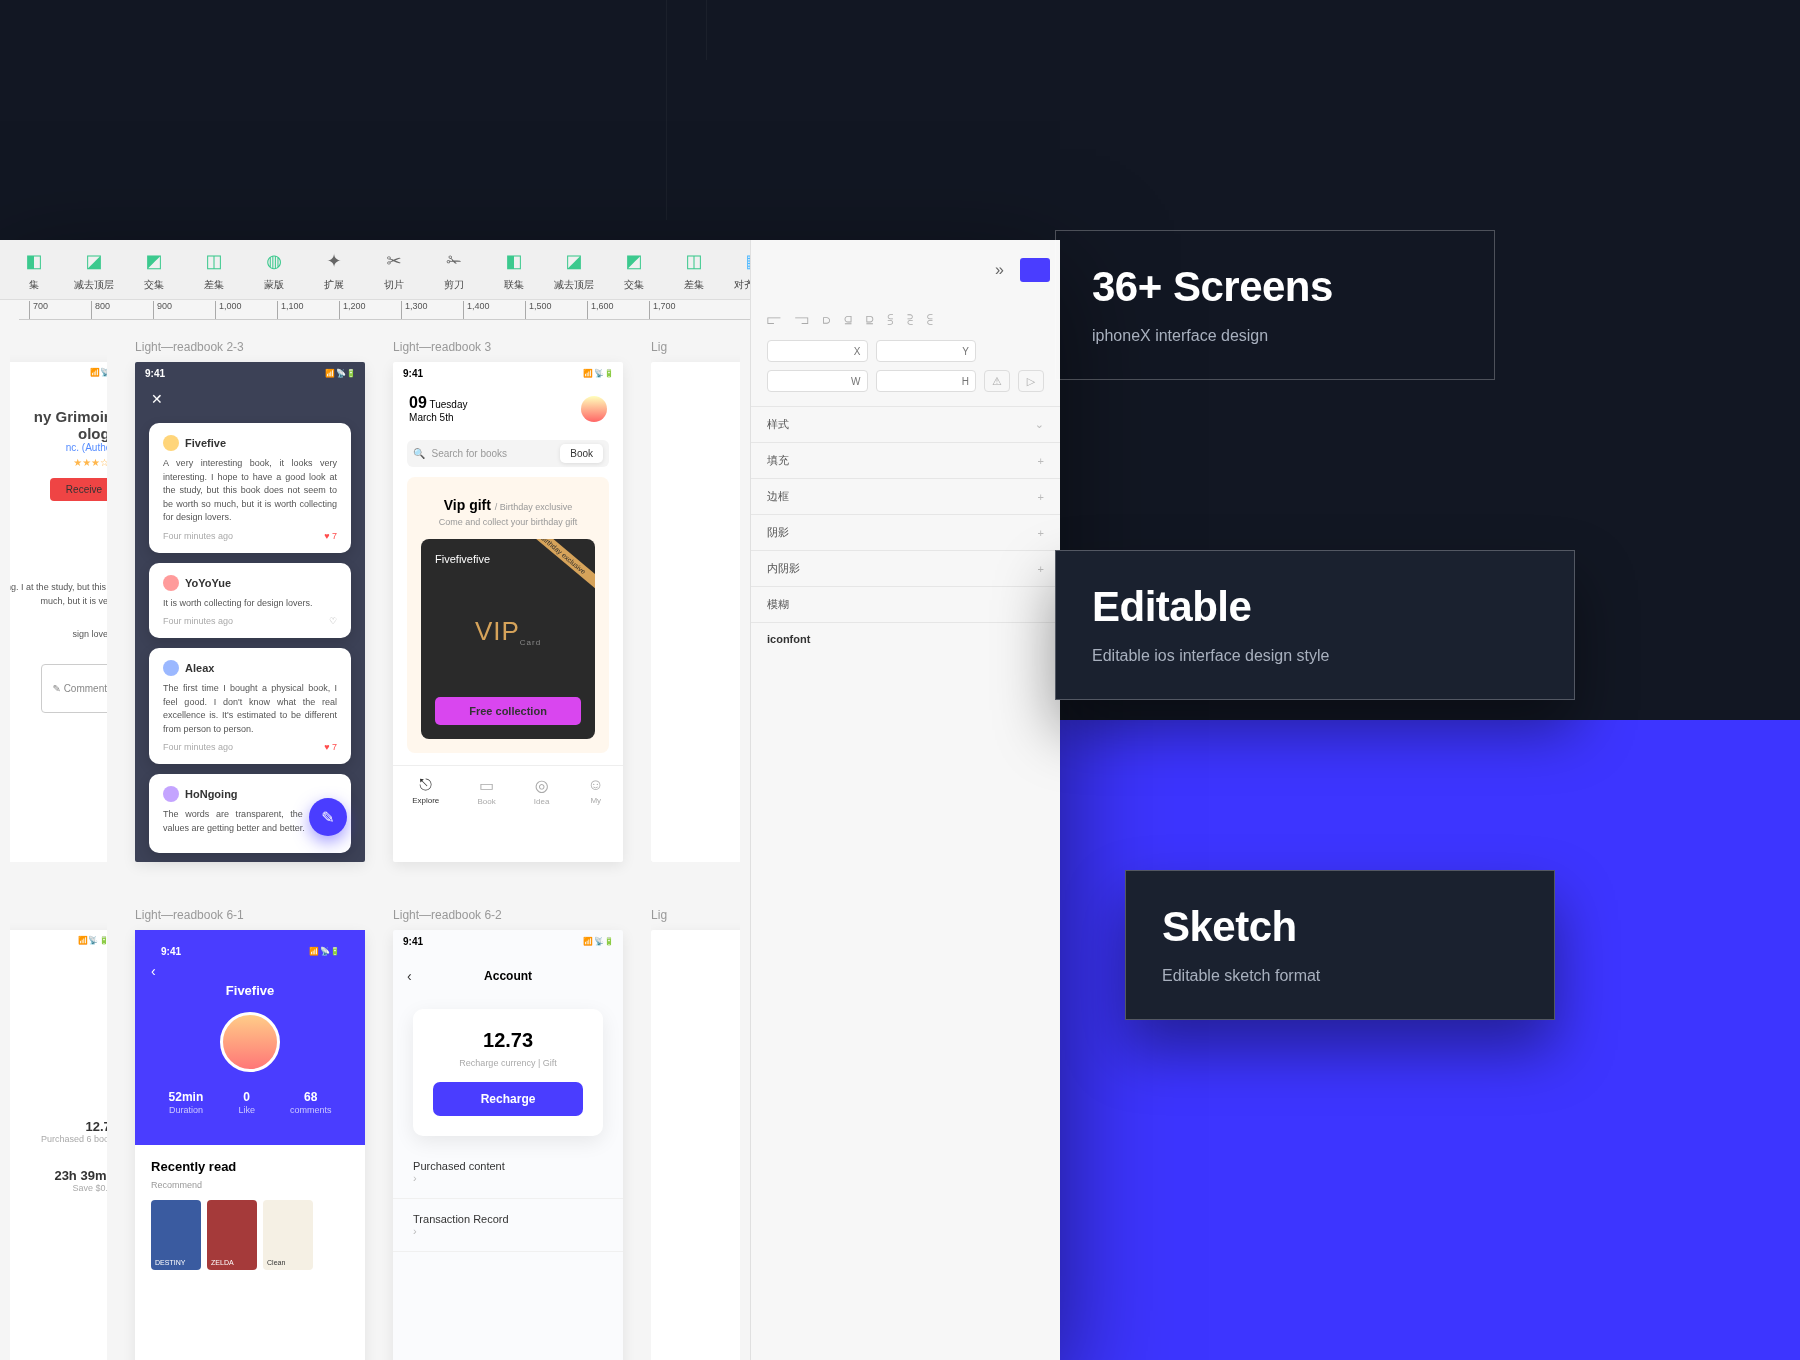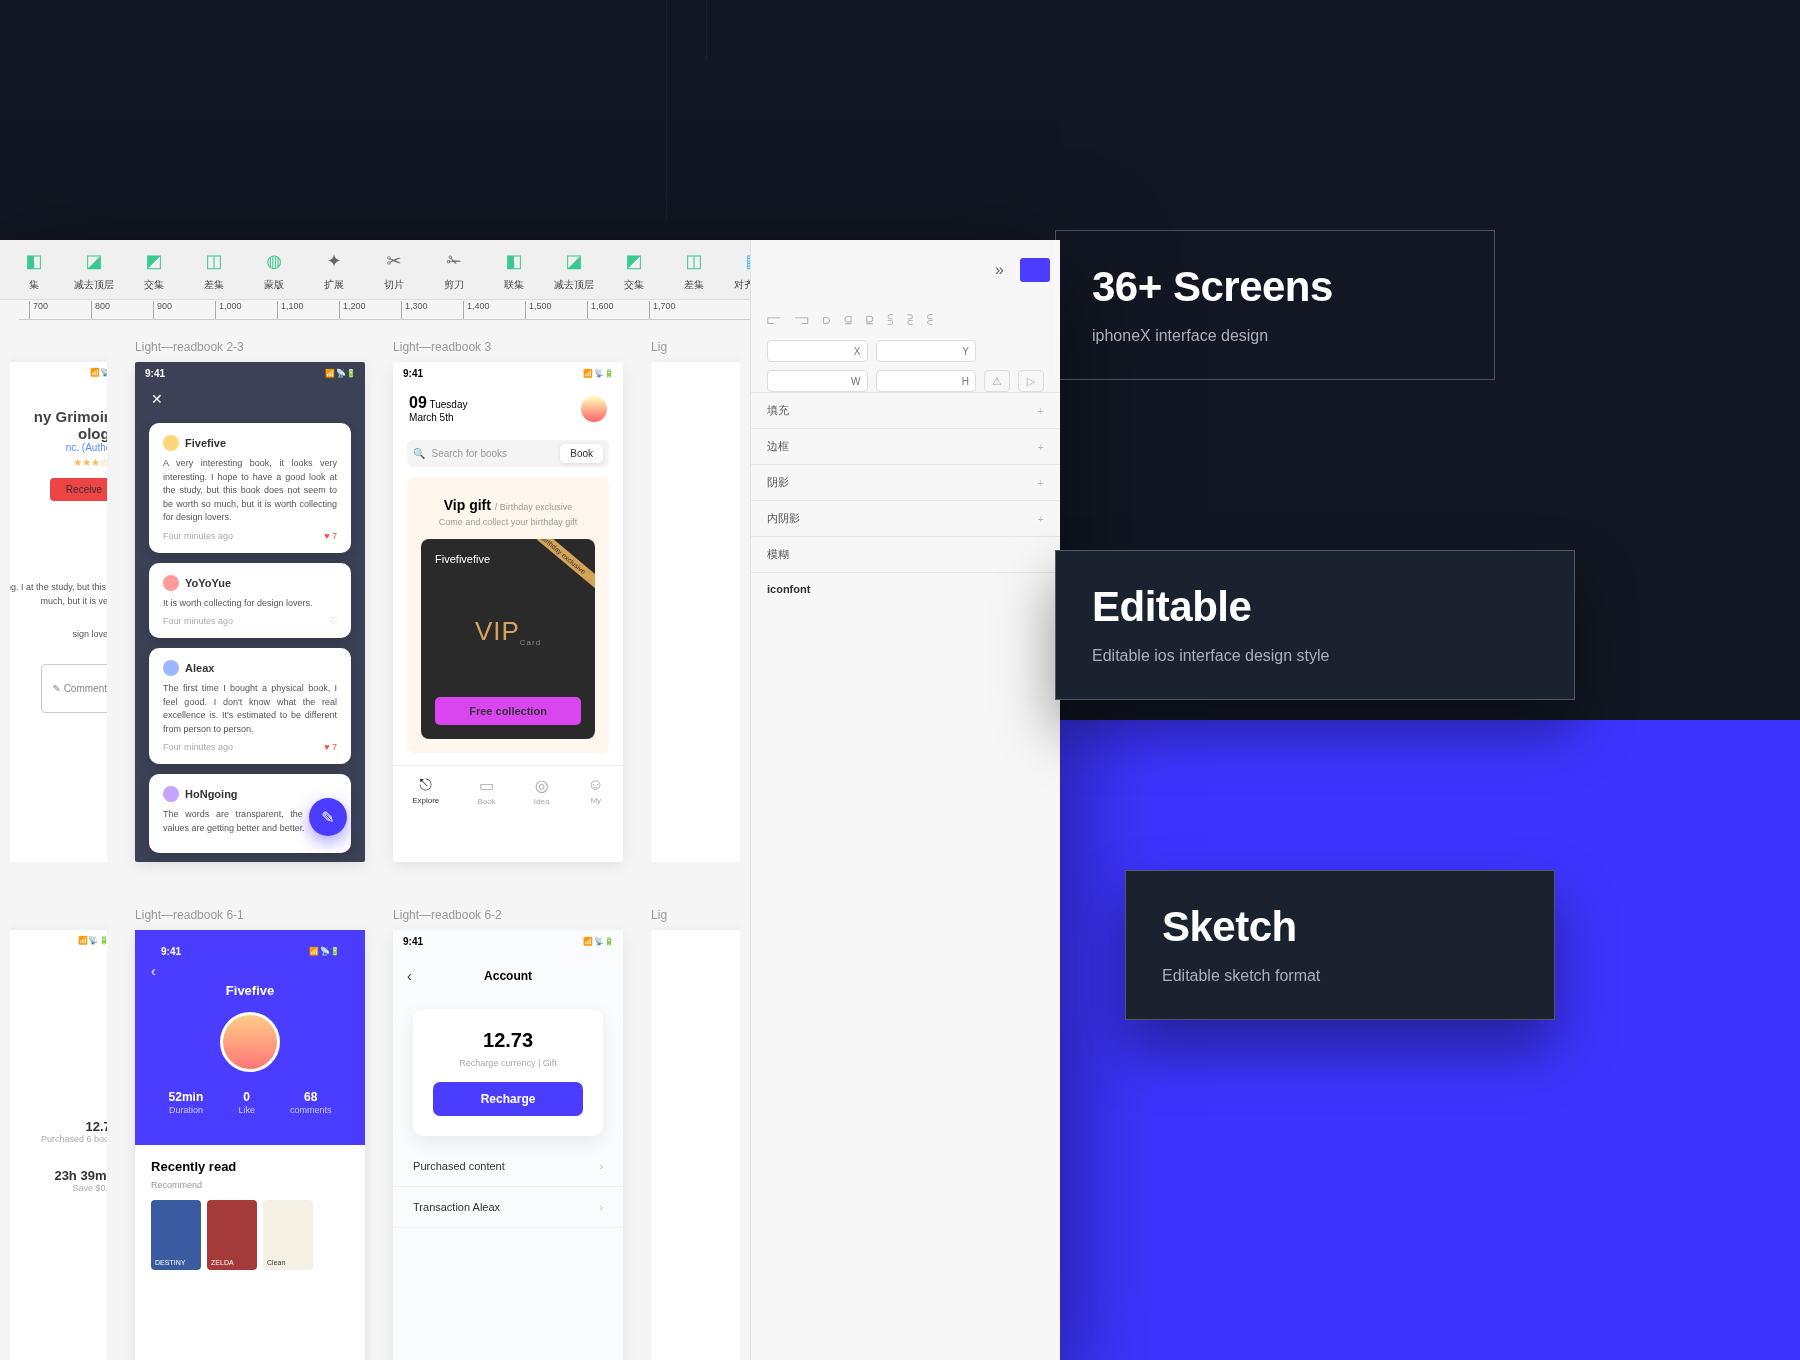--- a/index.html
+++ b/index.html
@@ -173,21 +173,21 @@
   .ab61 .reclabel { padding:0 16px; font-size:9px; color:#999;}
   .ab61 .bookcards { display:flex; gap:6px; padding:10px 16px;}
   .ab61 .bookcards div { width:50px; height:70px; border-radius:4px; font-size:7px; color:#fff; display:flex; align-items:flex-end; padding:4px; }
   
   .ab62 .acch { text-align:center; padding:16px 0; font-weight:700; font-size:12px;}
   .ab62 .back62 { position:absolute; left:14px; top:38px; font-size:14px; color:#333;}
   .ab62 .accbox { margin:10px 20px; background:#fff; border-radius:10px; box-shadow:0 6px 20px rgba(0,0,0,0.08); padding:20px; text-align:center;}
   .ab62 .accbox .bal { font-size:20px; font-weight:700;}
   .ab62 .accbox .sub { font-size:9px; color:#aaa; margin:6px 0 14px;}
   .ab62 .rech { background:#4a3dff; color:#fff; padding:10px 0; border-radius:7px; font-size:12px; font-weight:600;}
-  .ab62 .listrow { display:flex; justify-content:space-between; padding:14px 20px; font-size:11px; color:#333; border-bottom:1px solid #f0f0f0;}
+  .ab62 .listrow { display:flex; justify-content:space-between; padding:14px 20px; font-size:11px; color:#333; border-bottom:1px solid #f0f0f0;flex-direction:column;}
   .ab62 .listrow .chev { color:#bbb;}
   
   .ab1 { font-size:10px; color:#444; }
   .ab1 h3 { font-size:15px; text-align:right; padding:10px 12px 0;}
   .ab1 .auth { color:#558cff; text-align:right; padding-right:12px; }
   .ab1 .stars { color:#ffb74d; text-align:right; padding-right:12px; padding-top:4px;}
   .ab1 .rec { background:#ef4444; color:#333; font-size:10px; padding:6px 16px; border-radius:4px; float:right; margin:10px 12px;}
   .ab1 .para { padding:10px 12px; color:#555; line-height:1.5; text-align:right; font-size:9px;}
   .ab1 .comment-btn { float:right; margin:12px; border:1px solid #ccc; padding:18px 10px; border-radius:4px; color:#888; font-size:10px;}
   
@@ -505,21 +505,21 @@
           <div class="accbox">
             <div class="bal">12.73</div>
             <div class="sub">Recharge currency  |  Gift</div>
             <div class="rech">Recharge</div>
           </div>
           <div class="listrow">
               <span>Purchased content</span>
               <span class="chev">›</span>
             </div>
           <div class="listrow">
-              <span>Transaction Aleax</span>
+              <span>Transaction Record</span>
               <span class="chev">›</span>
             </div>
         </div>
       </div>
 
       <div class="col partial">
         <div class="artlabel">Lig</div>
         <div class="phone" style="height:420px;"></div>
       </div>
     </div>
@@ -543,20 +543,24 @@
     <div class="insp-inputs">
       <input placeholder="X" style="">
       <input placeholder="Y" style="">
       <div></div>
         <div></div>
       <input placeholder="W" style="">
       <input placeholder="H" style="">
       <div class="mini">⚠</div>
       <div class="mini">▷</div>
     </div>
+    <div class="insp-section first">
+        <span>样式</span>
+        <span class="chev">⌄</span>
+      </div>
     <div class="insp-section">
         <span>填充</span>
         <span class="plus">+</span>
       </div>
     <div class="insp-section">
         <span>边框</span>
         <span class="plus">+</span>
       </div>
     <div class="insp-section">
         <span>阴影</span>

